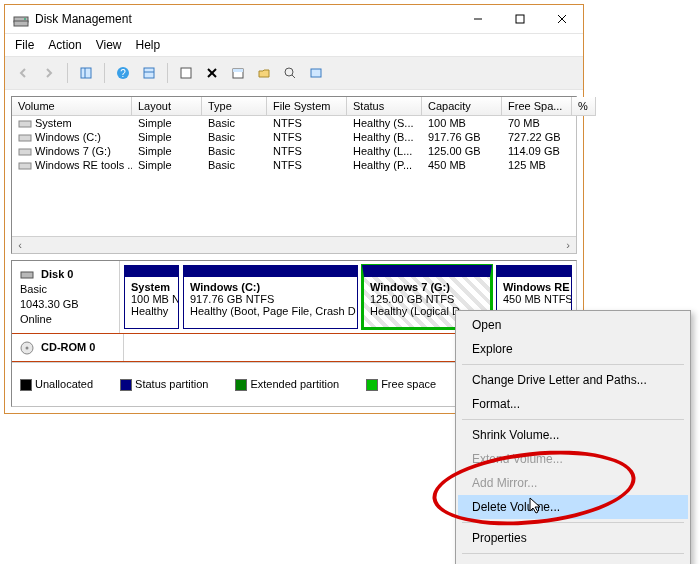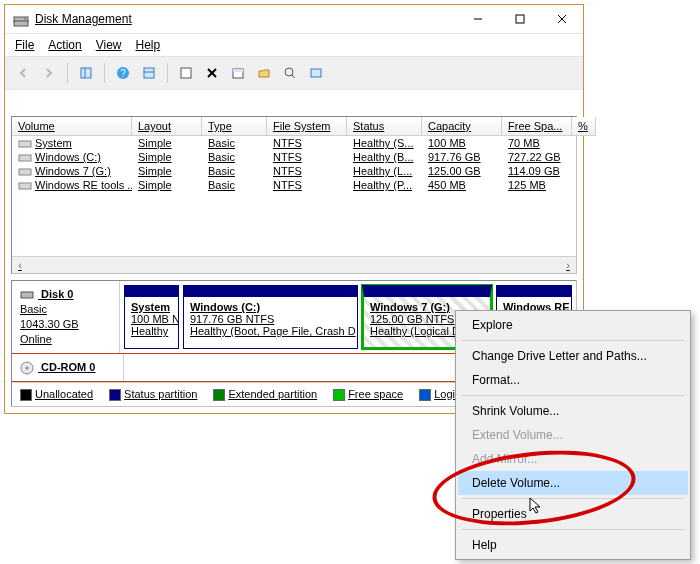--- a/index.html
+++ b/index.html
@@ -11,21 +11,20 @@
     height: 564px;
     position: relative;
     overflow: hidden;
   }
   .window {
     border: 1px solid #d48c3a;
     width: 580px;
     margin: 4px 0 0 4px;
     background: #fff;
     box-sizing: border-box;
-    text-decoration: underline;
   }
   .titlebar {
     display: flex;
     align-items: center;
     height: 28px;
     border-bottom: 1px solid #e5e5e5;
     background: #fff;
   }
   .titlebar .app-icon {
     width: 16px; height: 16px;
@@ -54,21 +53,21 @@
     border-bottom: 1px solid #e5e5e5;
     background: #f0f0f0;
   }
   .tb-btn {
     width: 22px; height: 22px;
     display: flex; align-items: center; justify-content: center;
     border: 1px solid transparent;
   }
   .tb-sep { width: 1px; height: 20px; background: #ccc; margin: 0 4px; }
   svg { display: block; }
-  .content { padding: 6px; margin-top: 20px; }
+  .content { padding: 6px; }
   .grid {
     border: 1px solid #c0c0c0;
     border-top: 1px solid #888;
     border-left: 1px solid #888;
     background: #fff;
   }
   .grid-head {
     display: grid;
     grid-template-columns: 120px 70px 65px 80px 75px 80px 70px 24px;
     background: #fff;
@@ -140,22 +139,22 @@
   .partition.selected {
     border: 2px solid #00b000;
     border-top: 12px solid #000080;
     outline: 1px solid #00b000;
     background: repeating-linear-gradient(
       45deg, #fff, #fff 5px, #e4e4e4 5px, #e4e4e4 9px
     );
   }
   .legend {
     display: flex;
-    gap: 16px;
-    padding: 5px 8px;
+    gap: 27px;
+    padding: 15px 8px;
     align-items: center;
     border-top: 1px solid #d0d0d0;
     font-size: 11px;
   }
   .legend-swatch { width: 10px; height: 10px; display: inline-block; border:1px solid #666; margin-right: 3px; vertical-align: middle; }
   .context-menu {
     position: absolute;
     left: 455px;
     top: 310px;
     width: 230px;
@@ -415,20 +414,21 @@
         <span><span class="legend-swatch" style="background:#000080"></span><span>Status partition</span></span>
         <span><span class="legend-swatch" style="background:#008000"></span><span>Extended partition</span></span>
         <span><span class="legend-swatch" style="background:#00c000"></span><span>Free space</span></span>
         <span><span class="legend-swatch" style="background:#0055cc"></span><span>Logical d</span></span>
       </div>
     </div>
   </div>
 </div>
 
 <div class="context-menu">
+  <div class="cm-item">Open</div>
   <div class="cm-item">Explore</div>
   <div class="cm-sep"></div>
   <div class="cm-item">Change Drive Letter and Paths...</div>
   <div class="cm-item">Format...</div>
   <div class="cm-sep"></div>
   <div class="cm-item">Shrink Volume...</div>
   <div class="cm-item disabled">Extend Volume...</div>
   <div class="cm-item disabled">Add Mirror...</div>
   <div class="cm-item highlight">Delete Volume...</div>
   <div class="cm-sep"></div>

